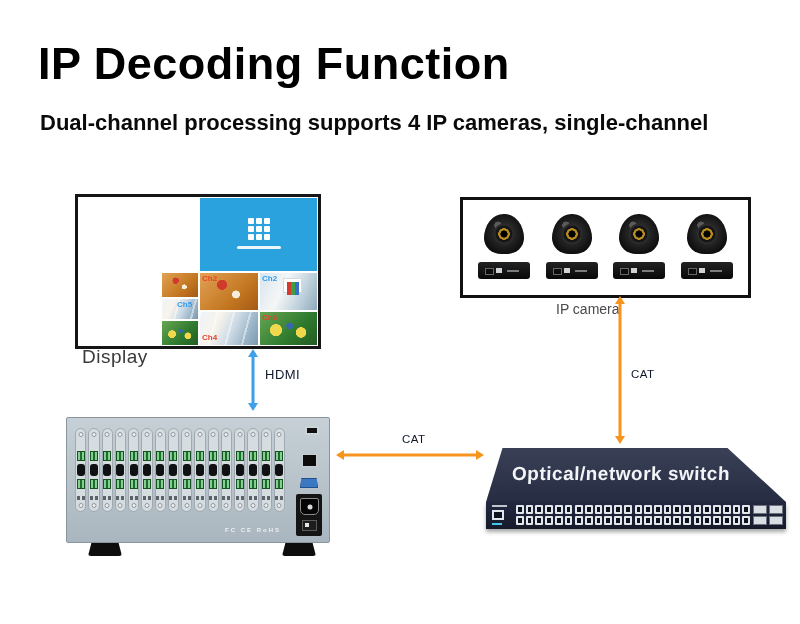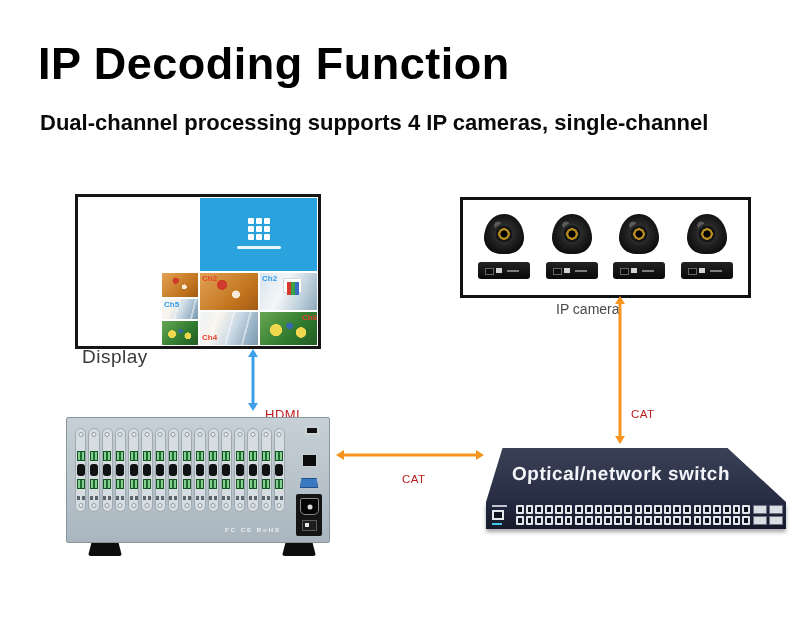--- a/index.html
+++ b/index.html
@@ -56,21 +56,21 @@
   .arrow.v .head.up{top:0;border-bottom:8px solid currentColor;}
   .arrow.v .head.down{bottom:0;border-top:8px solid currentColor;}
   .arrow.h .shaft{top:50%;left:7px;right:7px;height:3px;transform:translateY(-50%);}
   .arrow.h .head{position:absolute;top:50%;transform:translateY(-50%);width:0;height:0;
       border-top:5px solid transparent;border-bottom:5px solid transparent;}
   .arrow.h .head.left{left:0;border-right:8px solid currentColor;}
   .arrow.h .head.right{right:0;border-left:8px solid currentColor;}
   .hdmi-arrow{left:247px;top:349px;width:12px;height:62px;}
   .cat-h-arrow{left:336px;top:449px;width:148px;height:12px;}
   .cat-v-arrow{left:614px;top:296px;width:12px;height:148px;}
-  .conn-label{position:absolute;color:#b91c1c;letter-spacing:.5px;margin-top:40px;}
+  .conn-label{position:absolute;color:#0f172a;letter-spacing:.5px;}
   .hdmi-label{left:265px;top:367px;font-size:13px;}
   .cat-h-label{left:402px;top:433px;font-size:11.5px;}
   .cat-v-label{left:631px;top:368px;font-size:11.5px;}
 
   
   .camera-box{position:absolute;left:460px;top:197px;width:285px;height:95px;border:3px solid #111;
       background:#fff;display:flex;justify-content:space-evenly;align-items:center;}
   .camera{position:relative;width:52px;height:68px;}
   .cam-head{position:absolute;left:6px;top:0;width:40px;height:40px;
       background:radial-gradient(circle at 35% 28%,#5a5a5a 0 9%,rgba(0,0,0,0) 10%),
@@ -158,34 +158,34 @@
           <i></i>
           <i></i>
           <i></i>
           <i></i>
           <i></i>
         </span>
       <span class="logo-word"></span>
     </div>
     <div class="tile t-s1 ph-sport"></div>
     <div class="tile t-s2 ph-meeting">
-      <span class="ch-label" style="color: rgb(45, 155, 240);">Ch5</span>
+      <span class="ch-label" style="color: rgb(45, 155, 240); margin-left: 13px;">Ch5</span>
     </div>
     <div class="tile t-s3 ph-soccer"></div>
     <div class="tile t-ch2a ph-sport">
       <span class="ch-label" style="color: rgb(232, 64, 42);">Ch2</span>
     </div>
     <div class="tile t-ch4 ph-meeting">
       <span class="ch-label" style="color: rgb(232, 64, 42); margin-top: 20px;">Ch4</span>
     </div>
     <div class="tile t-ch2b ph-wb">
       <span class="ch-label" style="color: rgb(45, 155, 240);">Ch2</span>
     </div>
     <div class="tile t-ch6 ph-soccer">
-      <span class="ch-label" style="color: rgb(232, 64, 42); margin-left: 40px;">Ch6</span>
+      <span class="ch-label" style="color: rgb(232, 64, 42);">Ch6</span>
     </div>
   </div>
   <div class="display-label">Display</div>
 
   <div class="arrow v hdmi-arrow" style="color: rgb(63, 160, 232);">
     <i class="head up"></i>
     <i class="shaft"></i>
     <i class="head down"></i>
   </div>
   <div class="conn-label hdmi-label">HDMI</div>

